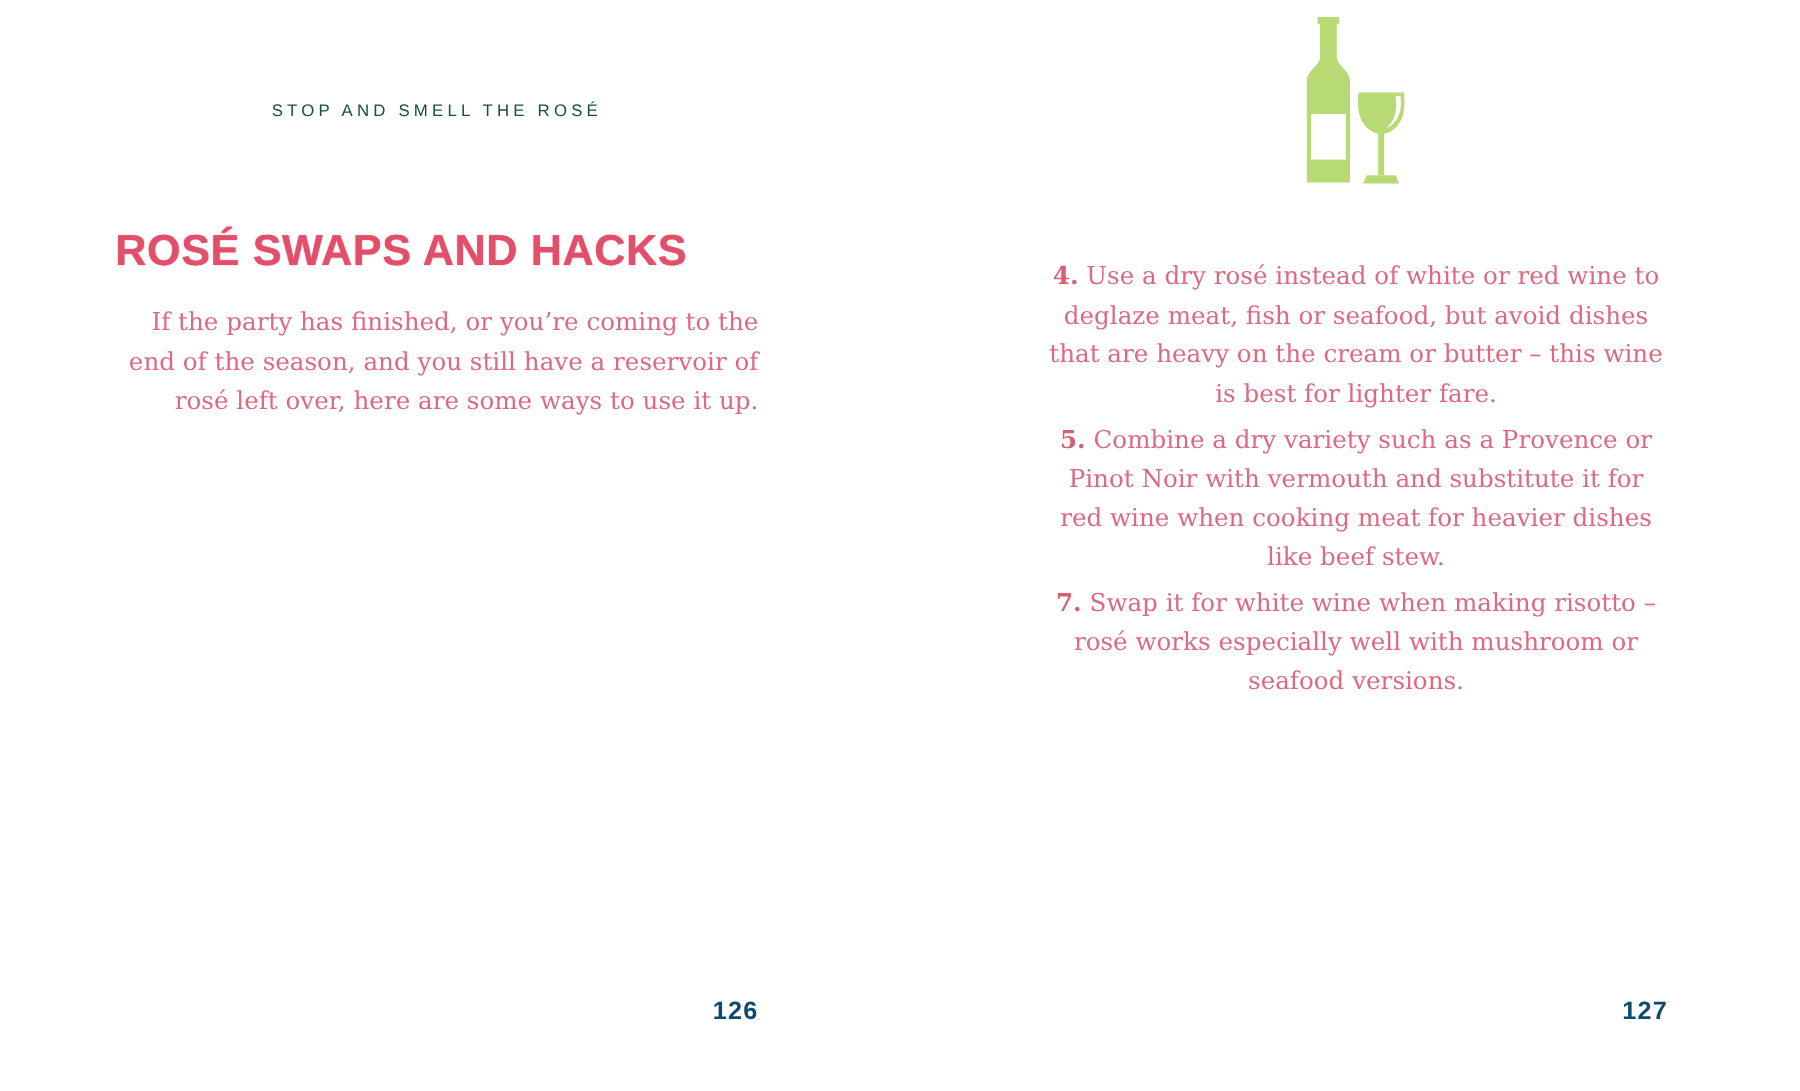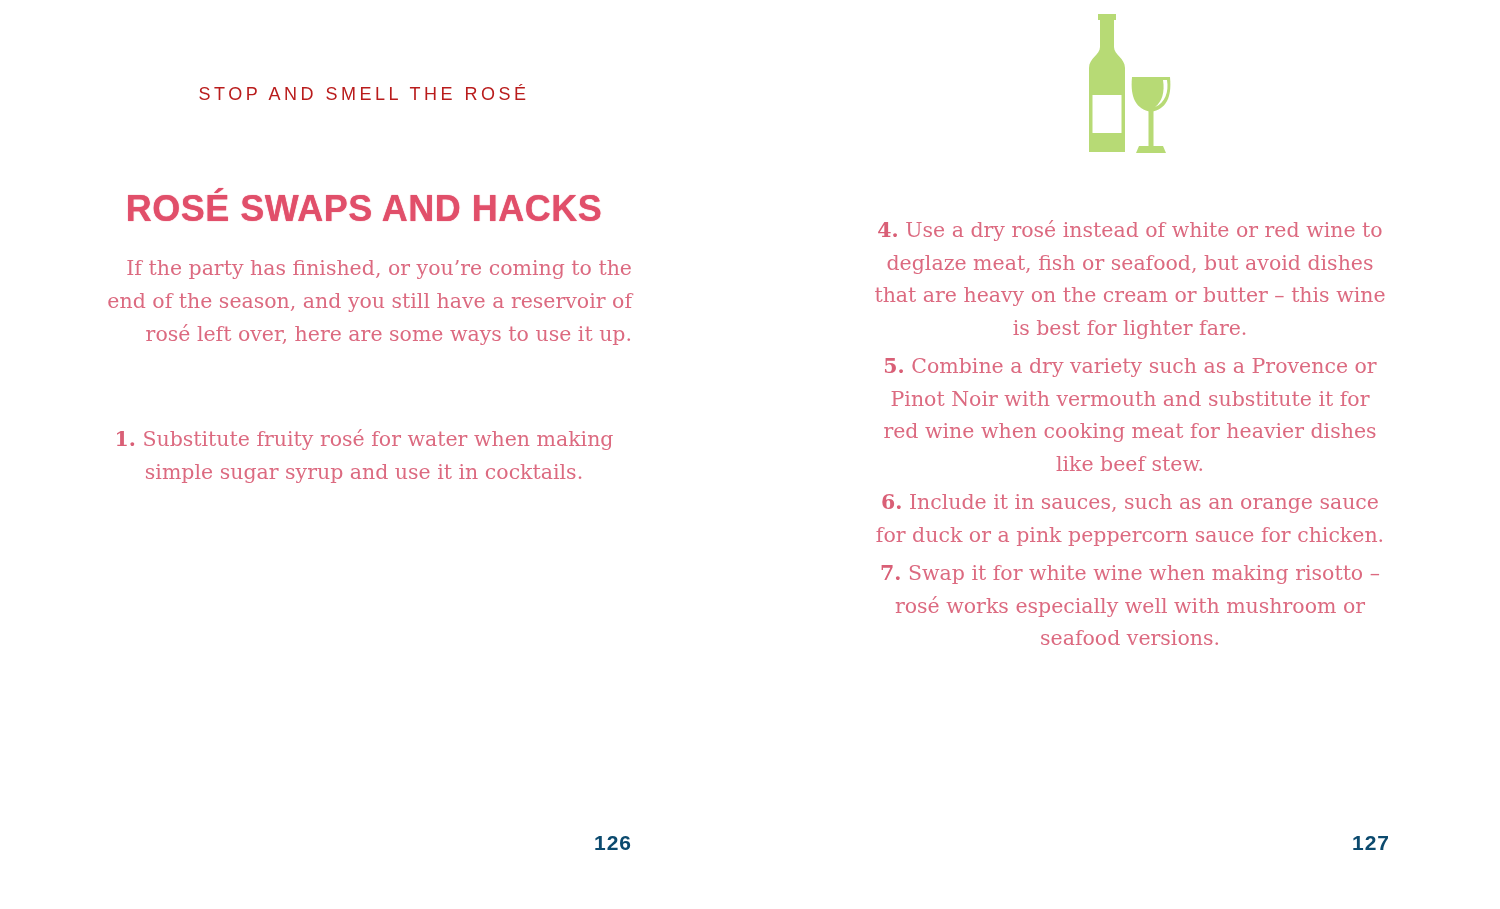--- a/index.html
+++ b/index.html
@@ -22,31 +22,31 @@
   }
   .page.left  { left: 96px;  width: 536px; }
   .page.right { left: 870px; width: 520px; }
 
   .running-header {
     position: absolute;
     top: 84px;
     width: 100%;
     text-align: center;
     font-family: "Liberation Sans", sans-serif;
-    font-size: 18px;
+    font-size: 14px;
     font-weight: 500;
     letter-spacing: 3.5px;
-    color: #b91c1c;
+    color: #14532d;
   }
   .chapter-title {
     position: absolute;
     top: 188px;
     width: 100%;
     margin: 0;
-    text-align: center;
+    text-align: left;
     font-family: "Liberation Sans", sans-serif;
     font-size: 36px;
     font-weight: 800;
     letter-spacing: 0.5px;
     white-space: nowrap;
     color: #e14f6a;
     text-shadow: 0 0 1px #e14f6a;
   }
   .intro {
     position: absolute;
@@ -100,21 +100,20 @@
 <div class="spread">
 
   <section class="page left">
     <div class="running-header">STOP AND SMELL THE ROSÉ</div>
 
     <h1 class="chapter-title">ROSÉ SWAPS AND HACKS</h1>
 
     <p class="intro">If the party has finished, or you’re coming to the end of the season, and you still have a reservoir of rosé left over, here are some ways to use it up.</p>
 
     <div class="tips-list">
-      <p class="tip"><span class="num">1.</span> <span>Substitute fruity rosé for water when making simple sugar syrup and use it in cocktails.</span></p>
     </div>
 
     <div class="page-number">126</div>
   </section>
 
   <section class="page right">
 
     <div class="icon-wrap">
       <svg width="92" height="146" viewBox="0 0 90 146" xmlns="http://www.w3.org/2000/svg" aria-hidden="true">
 
@@ -130,20 +129,19 @@
 
         <rect x="63.5" y="96" width="5" height="36" fill="#b7da75"></rect>
 
         <path d="M54 132 H78 L81 139 H51 Z" fill="#b7da75"></path>
       </svg>
     </div>
 
     <div class="tips-list">
       <p class="tip"><span class="num">4.</span> <span>Use a dry rosé instead of white or red wine to deglaze meat, fish or seafood, but avoid dishes that are heavy on the cream or butter – this wine is best for lighter fare.</span></p>
       <p class="tip"><span class="num">5.</span> <span>Combine a dry variety such as a Provence or Pinot Noir with vermouth and substitute it for red wine when cooking meat for heavier dishes like beef stew.</span></p>
-      <p class="tip"><span class="num">6.</span> <span>Include it in sauces, such as an orange sauce for duck or a pink peppercorn sauce for chicken.</span></p>
       <p class="tip"><span class="num">7.</span> <span>Swap it for white wine when making risotto – rosé works especially well with mushroom or seafood versions.</span></p>
     </div>
 
     <div class="page-number">127</div>
   </section>
 
 </div>
 
 </body></html>

